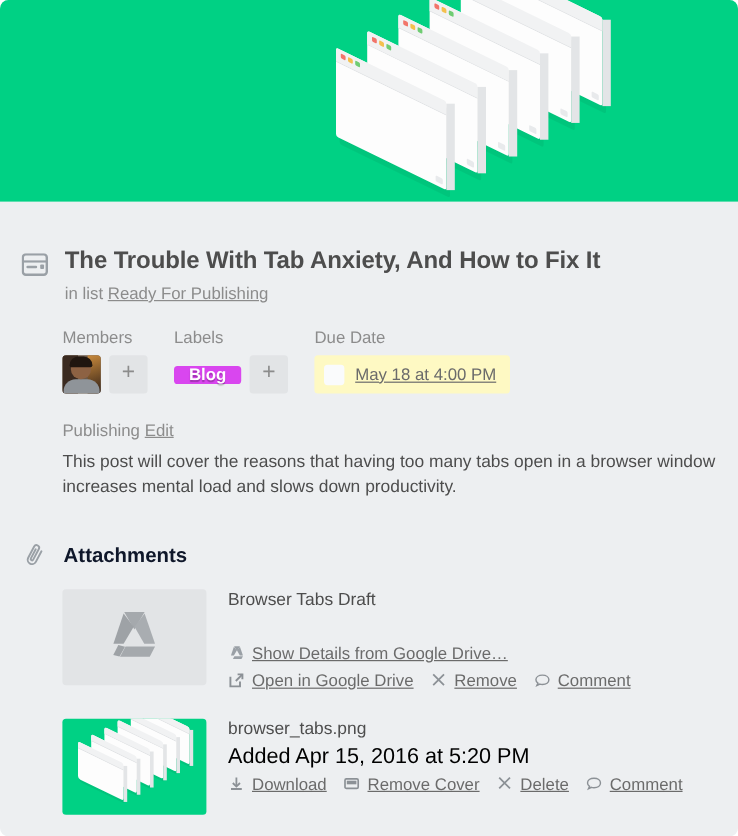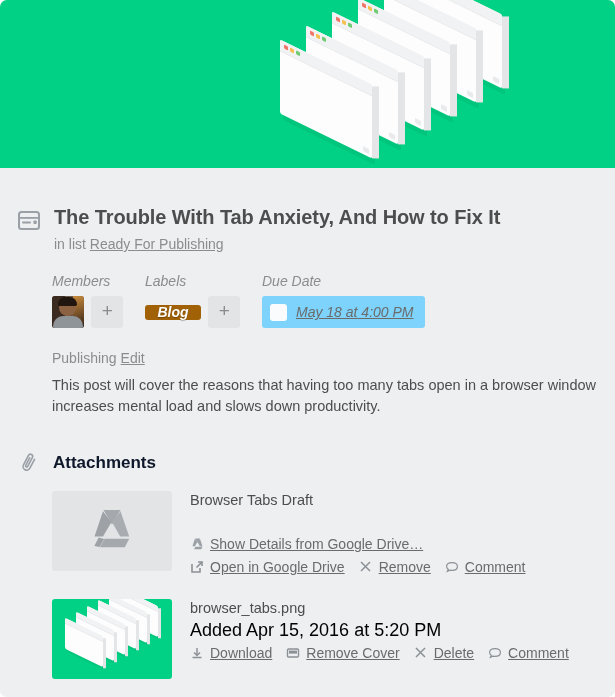--- a/index.html
+++ b/index.html
@@ -116,21 +116,21 @@
     color: #8c8c8c;
     text-decoration: underline;
   }
 
   
   .meta-row {
     display: flex;
     padding: 20px 0 0 52px;
     align-items: flex-start;
   }
-  .meta-group { margin-right: 22px; font-style: italic; }
+  .meta-group { margin-right: 22px; }
   .meta-group.due { }
   .meta-label {
     font-size: 14px;
     color: #8c8c8c;
     margin-bottom: 7px;
     line-height: 16px;
   }
   .chips { display: flex; align-items: center; }
   .avatar {
     width: 32px;
@@ -159,35 +159,35 @@
     color: #8c8c8c;
     font-size: 19px;
     line-height: 30px;
     text-align: center;
     font-weight: normal;
   }
   .label-chip {
     height: 15px;
     min-width: 56px;
     border-radius: 3px;
-    background: #a16207;
+    background: #d946ef;
     color: #ffffff;
     font-size: 14px;
     font-weight: bold;
     display: flex;
     align-items: center;
     justify-content: center;
     padding: 0 11px;
     margin-right: 7px;
     box-sizing: border-box;
     text-shadow: 0 1px 1px rgba(0,0,0,0.28);
   }
   .due-badge {
     height: 32px;
-    background: #7dd3fc;
+    background: #fef9c3;
     border-radius: 3px;
     display: flex;
     align-items: center;
     padding: 0 11px 0 8px;
     box-sizing: border-box;
   }
   .due-checkbox {
     width: 17px;
     height: 17px;
     background: #fafbfc;

